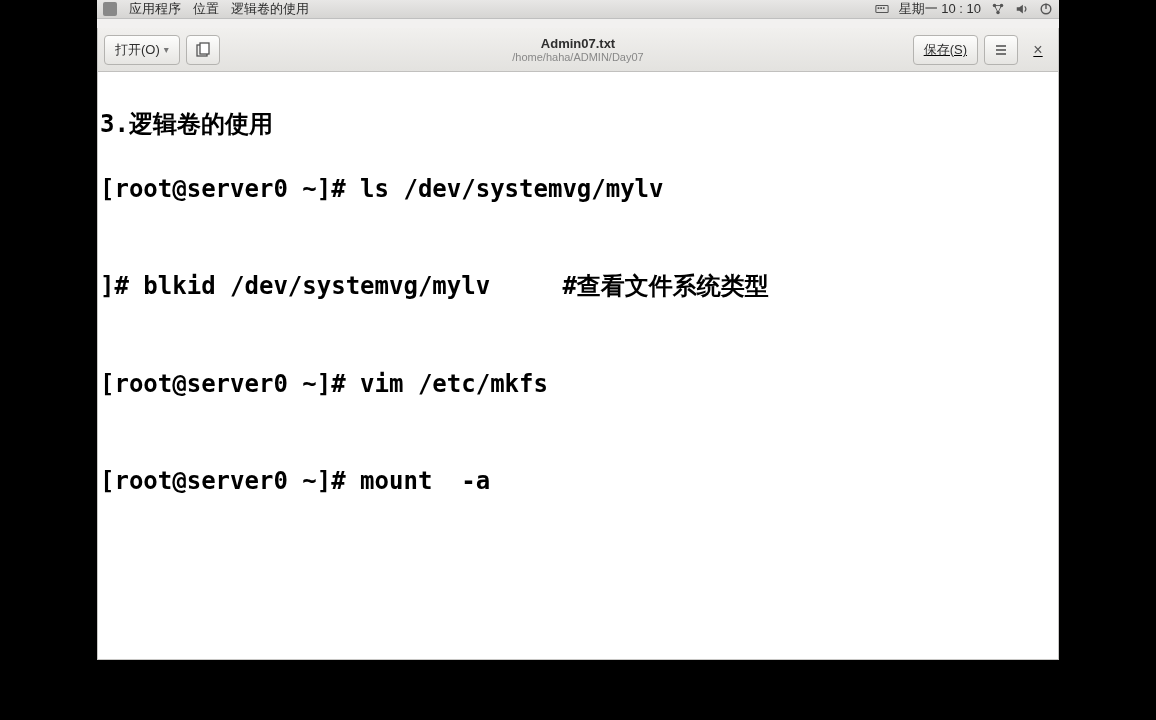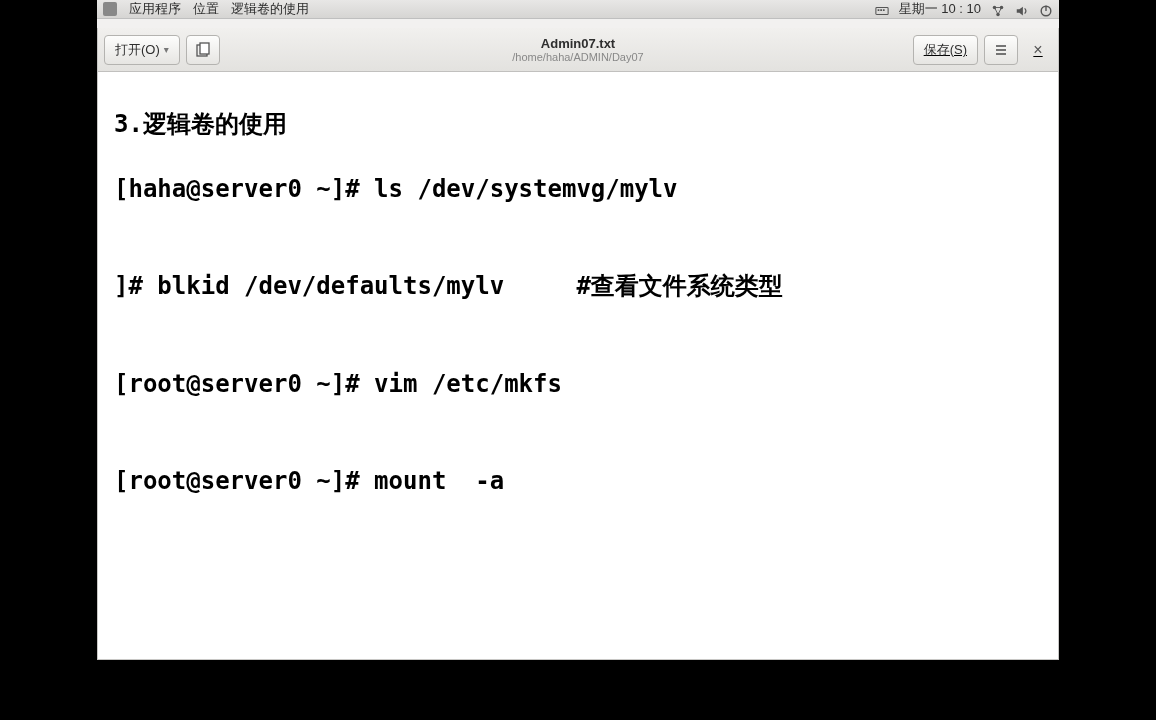--- a/index.html
+++ b/index.html
@@ -25,21 +25,21 @@
   height: 24px;
   background: linear-gradient(#e8e7e6, #d6d5d3);
   border-bottom: 1px solid #bfbfbf;
   display: flex;
   align-items: center;
   padding: 0 6px;
   font-size: 13px;
   color: #2e2e2e;
 }
 .top-panel .left { display: flex; align-items: center; gap: 12px; }
-.top-panel .right { margin-left: auto; display: flex; align-items: flex-end; gap: 10px; }
+.top-panel .right { margin-left: auto; display: flex; align-items: center; gap: 10px; }
 .gnome-icon { width: 14px; height: 14px; background: #888; border-radius: 2px; }
 .tray-icon { width: 14px; height: 14px; display: inline-flex; align-items: center; justify-content: center; color: #444; }
 .tray-icon svg { width: 14px; height: 14px; }
 
 .window {
   flex: 1;
   background: #ededeb;
   display: flex;
   flex-direction: column;
   border: 1px solid #c8c7c5;
@@ -84,21 +84,21 @@
   background: #fff;
   padding: 4px 0 0 0;
   overflow: hidden;
   font-family: "DejaVu Sans Mono", monospace;
   font-size: 24px;
   font-weight: bold;
   line-height: 1.35;
   color: #000;
   white-space: pre;
 }
-.editor .line { padding: 0 16px; }
+.editor .line { padding: 0 2px; }
 .dd-arrow { font-size: 10px; color: #777; }
 </style>
 </head>
 <body>
 
 <div class="desktop">
 
   <div class="top-panel">
     <div class="left">
       <span class="gnome-icon"></span>
@@ -163,23 +163,23 @@
               <line x1="2" y1="7" x2="12" y2="7" stroke="#555" stroke-width="1.6"></line>
               <line x1="2" y1="11" x2="12" y2="11" stroke="#555" stroke-width="1.6"></line>
             </svg>
         </button>
         <span class="close-x">×</span>
       </div>
     </div>
 
     <div class="editor">
 <div class="line">3.逻辑卷的使用</div>
-<div class="line">[haha@server0 ~]# ls /dev/systemvg/mylv</div>
+<div class="line">[root@server0 ~]# ls /dev/systemvg/mylv</div>
 <div class="line"></div>
-<div class="line">]# blkid /dev/defaults/mylv     #查看文件系统类型</div>
+<div class="line">]# blkid /dev/systemvg/mylv     #查看文件系统类型</div>
 <div class="line"></div>
 <div class="line">[root@server0 ~]# vim /etc/mkfs</div>
 <div class="line"></div>
 <div class="line">[root@server0 ~]# mount  -a</div>
 
 
 
     </div>
 
   </div>

